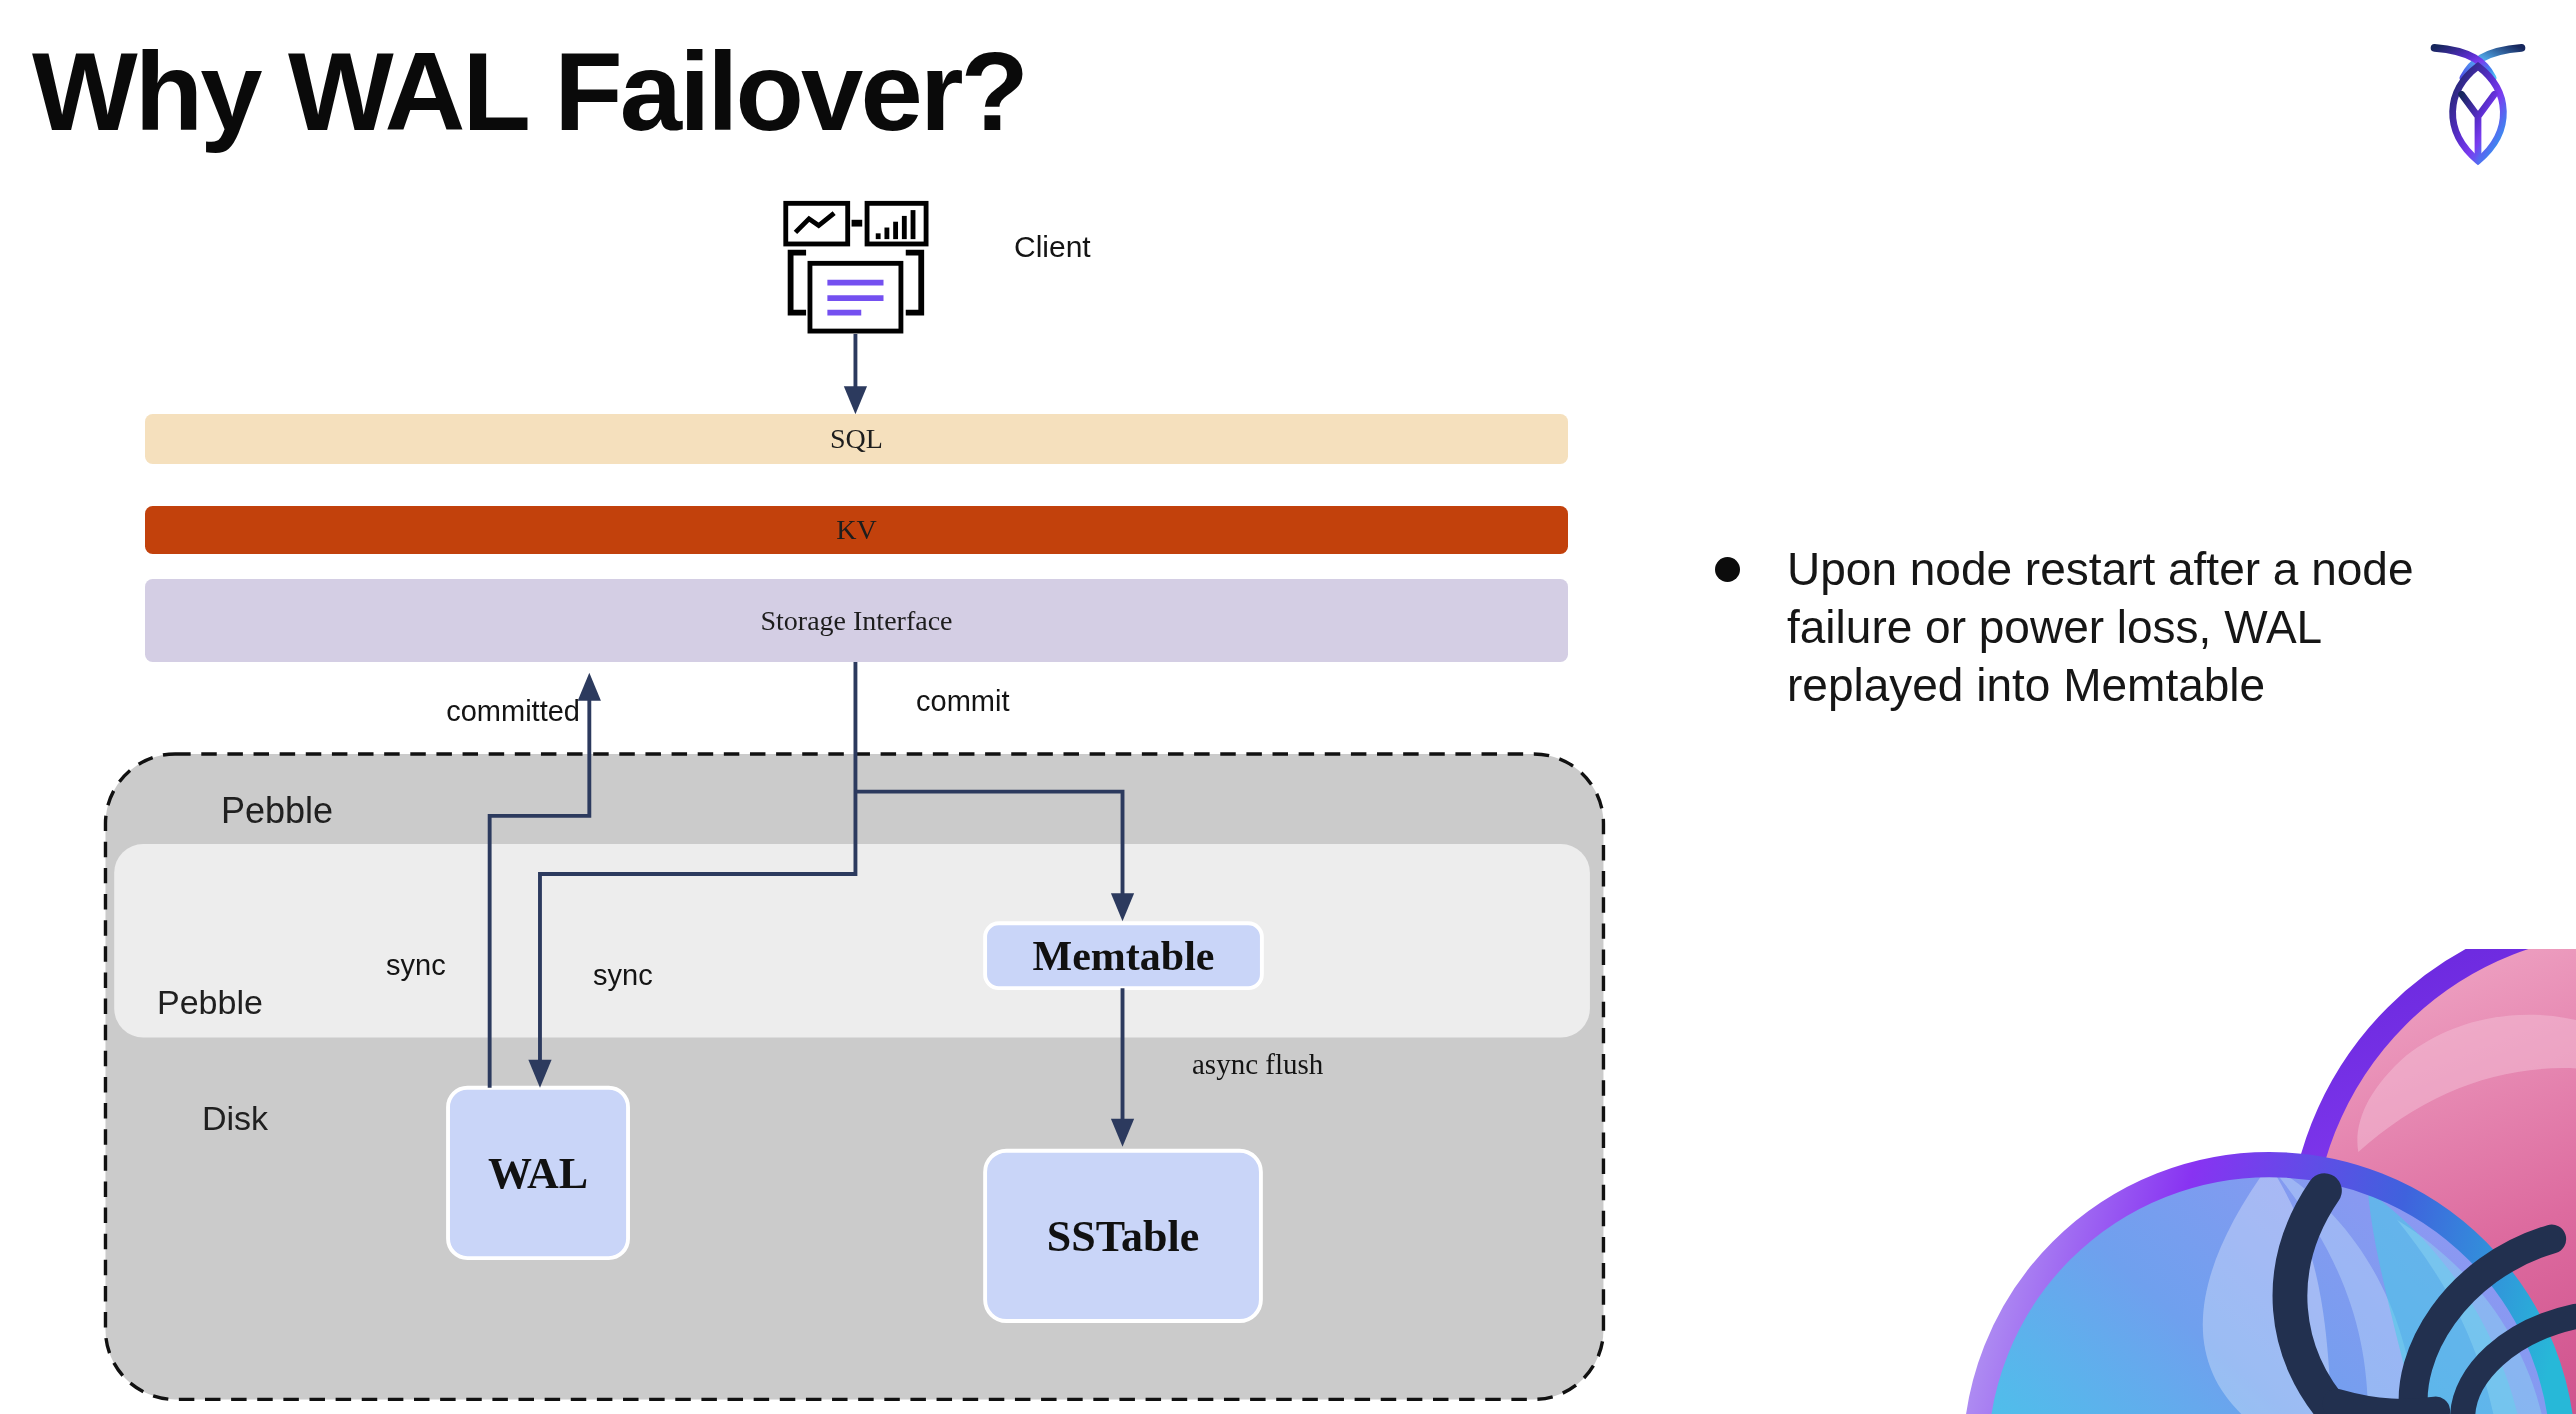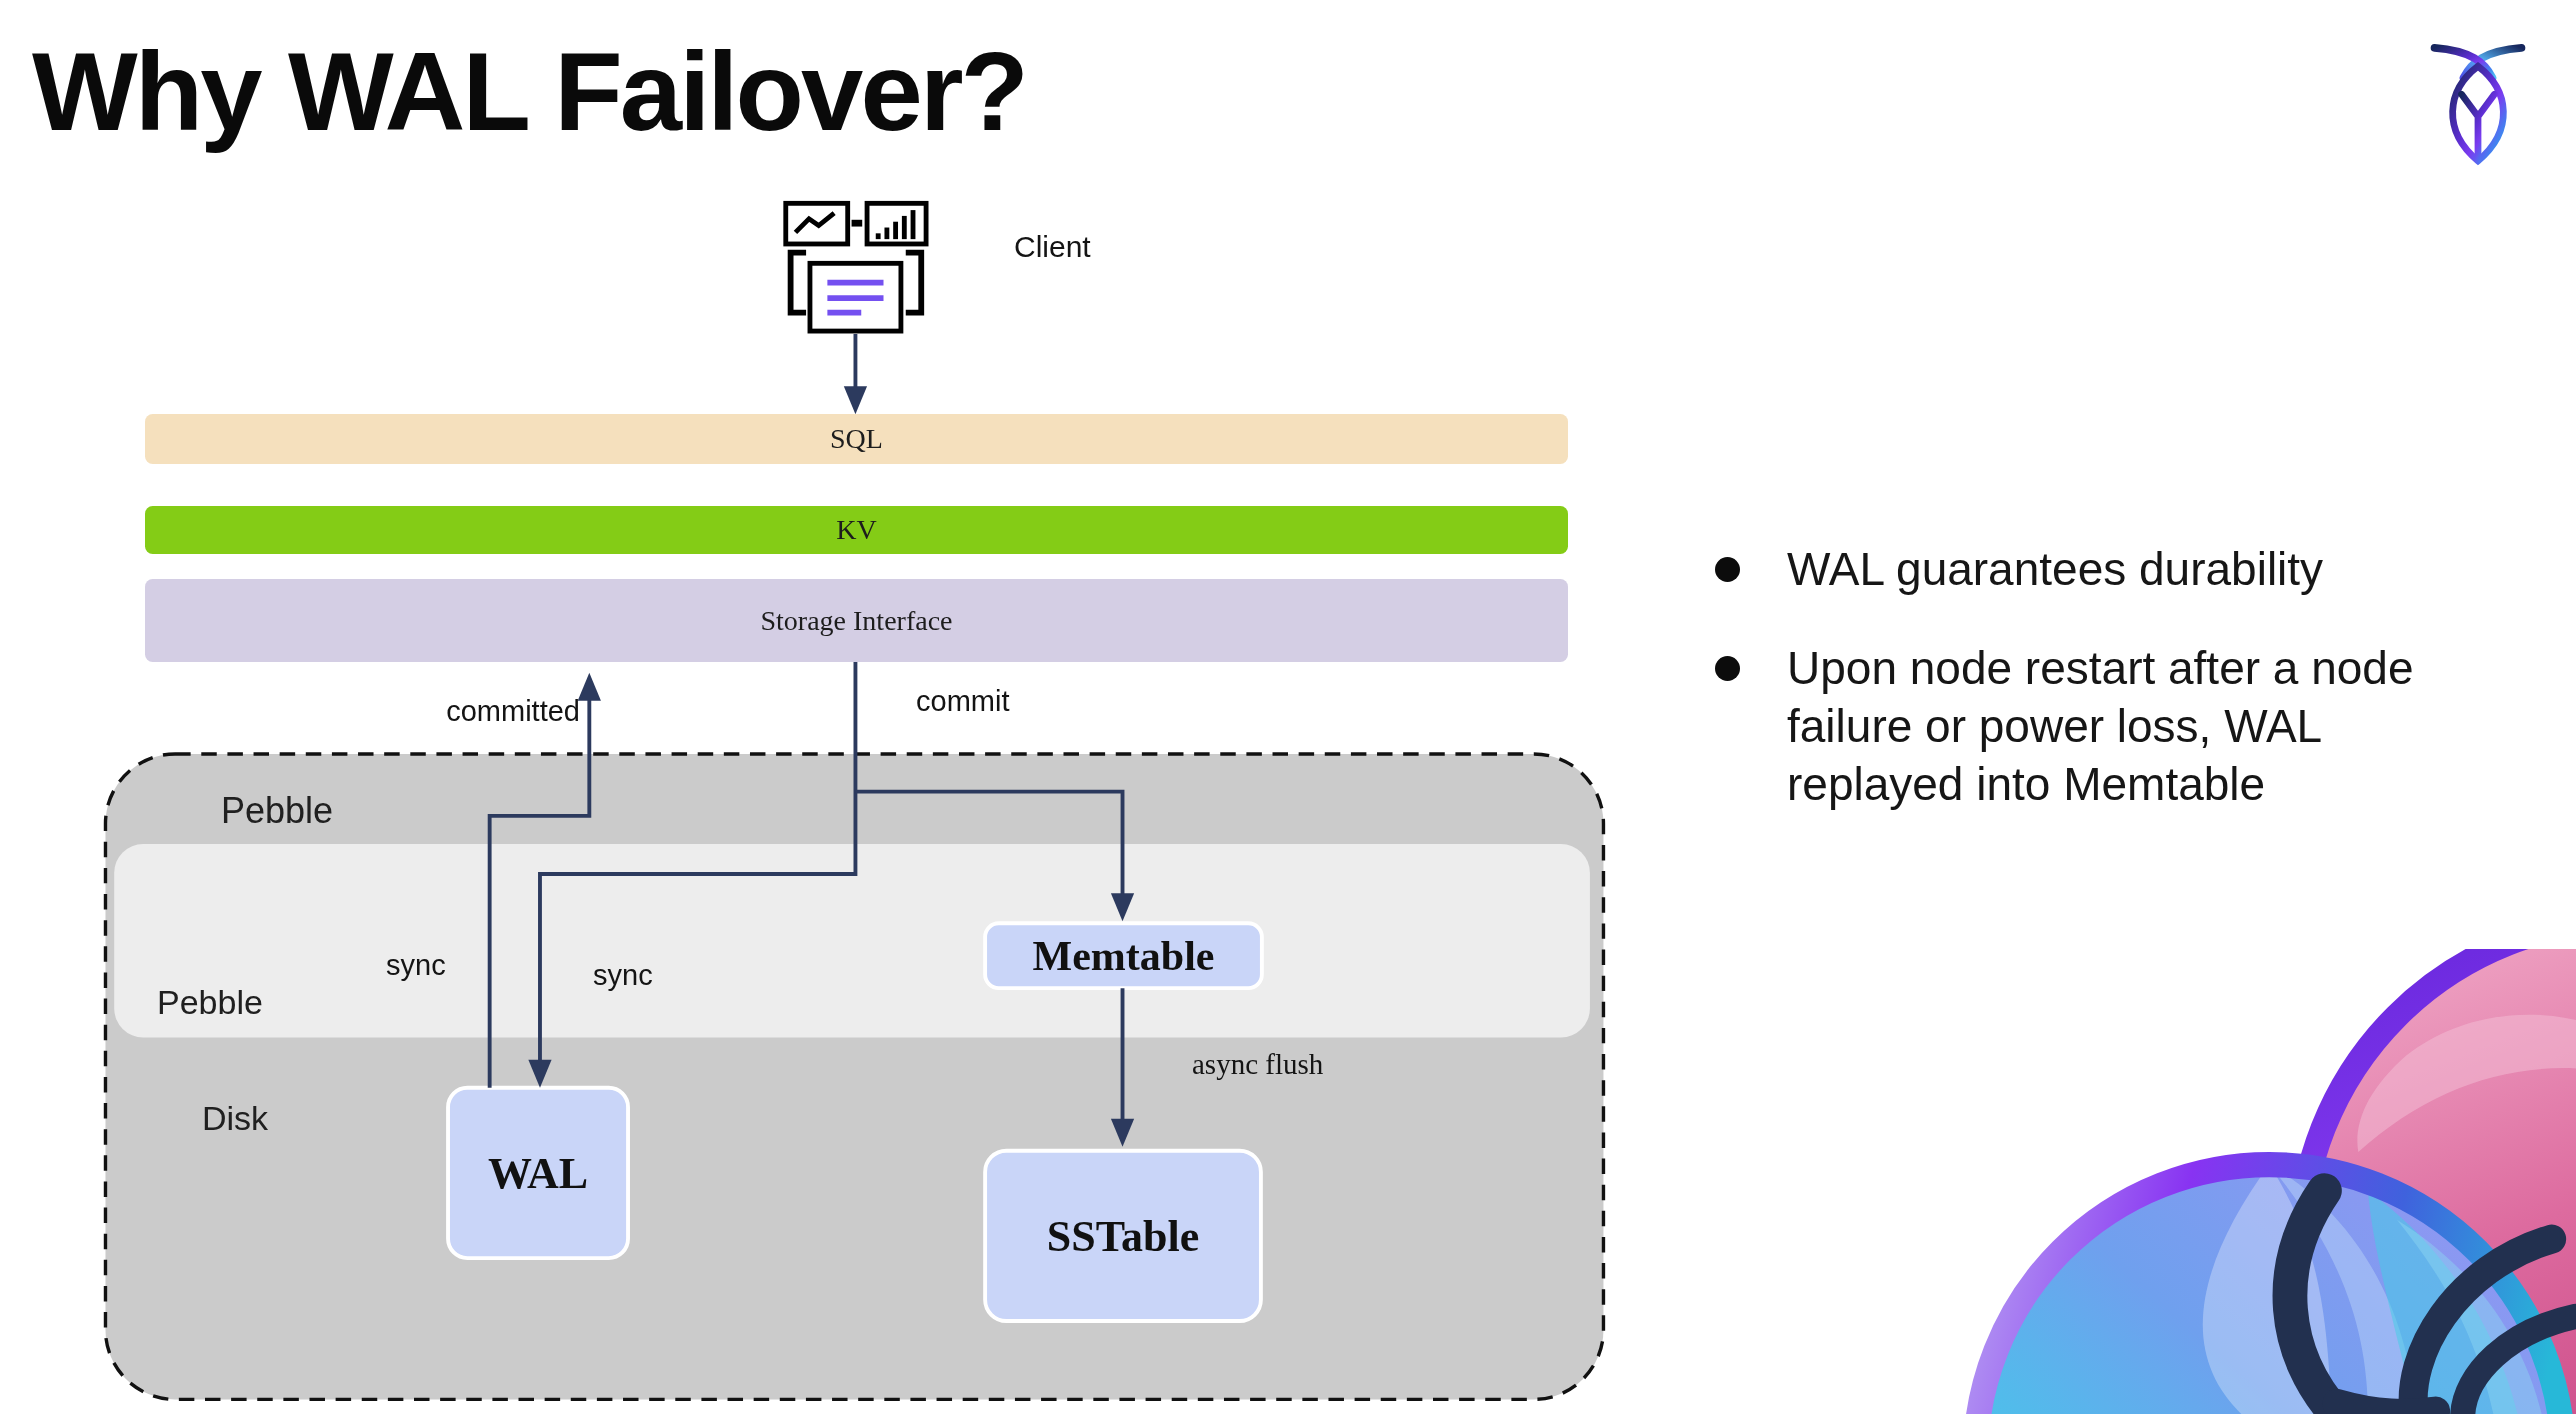--- a/index.html
+++ b/index.html
@@ -12,21 +12,21 @@
     left:32px;top:27px;font-size:112px;font-weight:700;letter-spacing:-2.9px;color:#0a0a0a;
     font-family:"Liberation Sans",sans-serif;
   }
   .serif{font-family:Liberation Sans, sans-serif;}
   
   .layer-bar{
     left:145px;width:1423px;border-radius:7.7px;display:flex;align-items:center;justify-content:center;
     font-family:"Liberation Serif",serif;font-size:28px;color:#1d1d1d;
   }
   #bar-sql{top:414px;height:50px;background:#f5e0bd;}
-  #bar-kv{top:506px;height:48px;background:#84cc16;}
+  #bar-kv{top:506px;height:48px;background:#c2410c;}
   #bar-storage{top:579px;height:83px;background:#d4cee4;}
   
   .edge-label{font-size:29px;color:#141414;}
   #lbl-client{left:1014px;top:230px;font-size:30px;}
   #lbl-committed{left:406px;top:695px;width:174px;text-align:right;}
   #lbl-commit{left:916px;top:685px;}
   #lbl-sync1{left:386px;top:949px;}
   #lbl-sync2{left:593px;top:959px;}
   #lbl-asyncflush{left:1192px;top:1048px;font-family:Liberation Serif, serif;}
   #lbl-pebble{left:221px;top:790px;font-size:36px;color:#202020;}
@@ -132,24 +132,20 @@
 <div class="abs serif" id="lbl-memory">Pebble</div>
 <div class="abs serif" id="lbl-disk">Disk</div>
 
 <div class="abs node-label" id="lbl-wal">WAL</div>
 <div class="abs node-label" id="lbl-memtable">Memtable</div>
 <div class="abs node-label" id="lbl-sstable">SSTable</div>
 
 <ul class="abs bullet-list">
   <li class="bullet-item">
     <span class="bullet-dot"></span>
-    <span class="bullet-text">WAL guarantees durability</span>
-  </li>
-  <li class="bullet-item">
-    <span class="bullet-dot"></span>
     <span class="bullet-text">Upon node restart after a node failure or power loss, WAL replayed into Memtable</span>
   </li>
 </ul>
 
 <svg class="abs" style="left:2421px;top:35px;" width="114" height="134" viewBox="0 0 118 138">
   <defs>
     <linearGradient id="gLogo" x1="0" y1="0" x2="1" y2="1">
       <stop offset="0" stop-color="#16265c"></stop>
       <stop offset="0.45" stop-color="#5c2ed0"></stop>
       <stop offset="0.62" stop-color="#7a3bf0"></stop>

